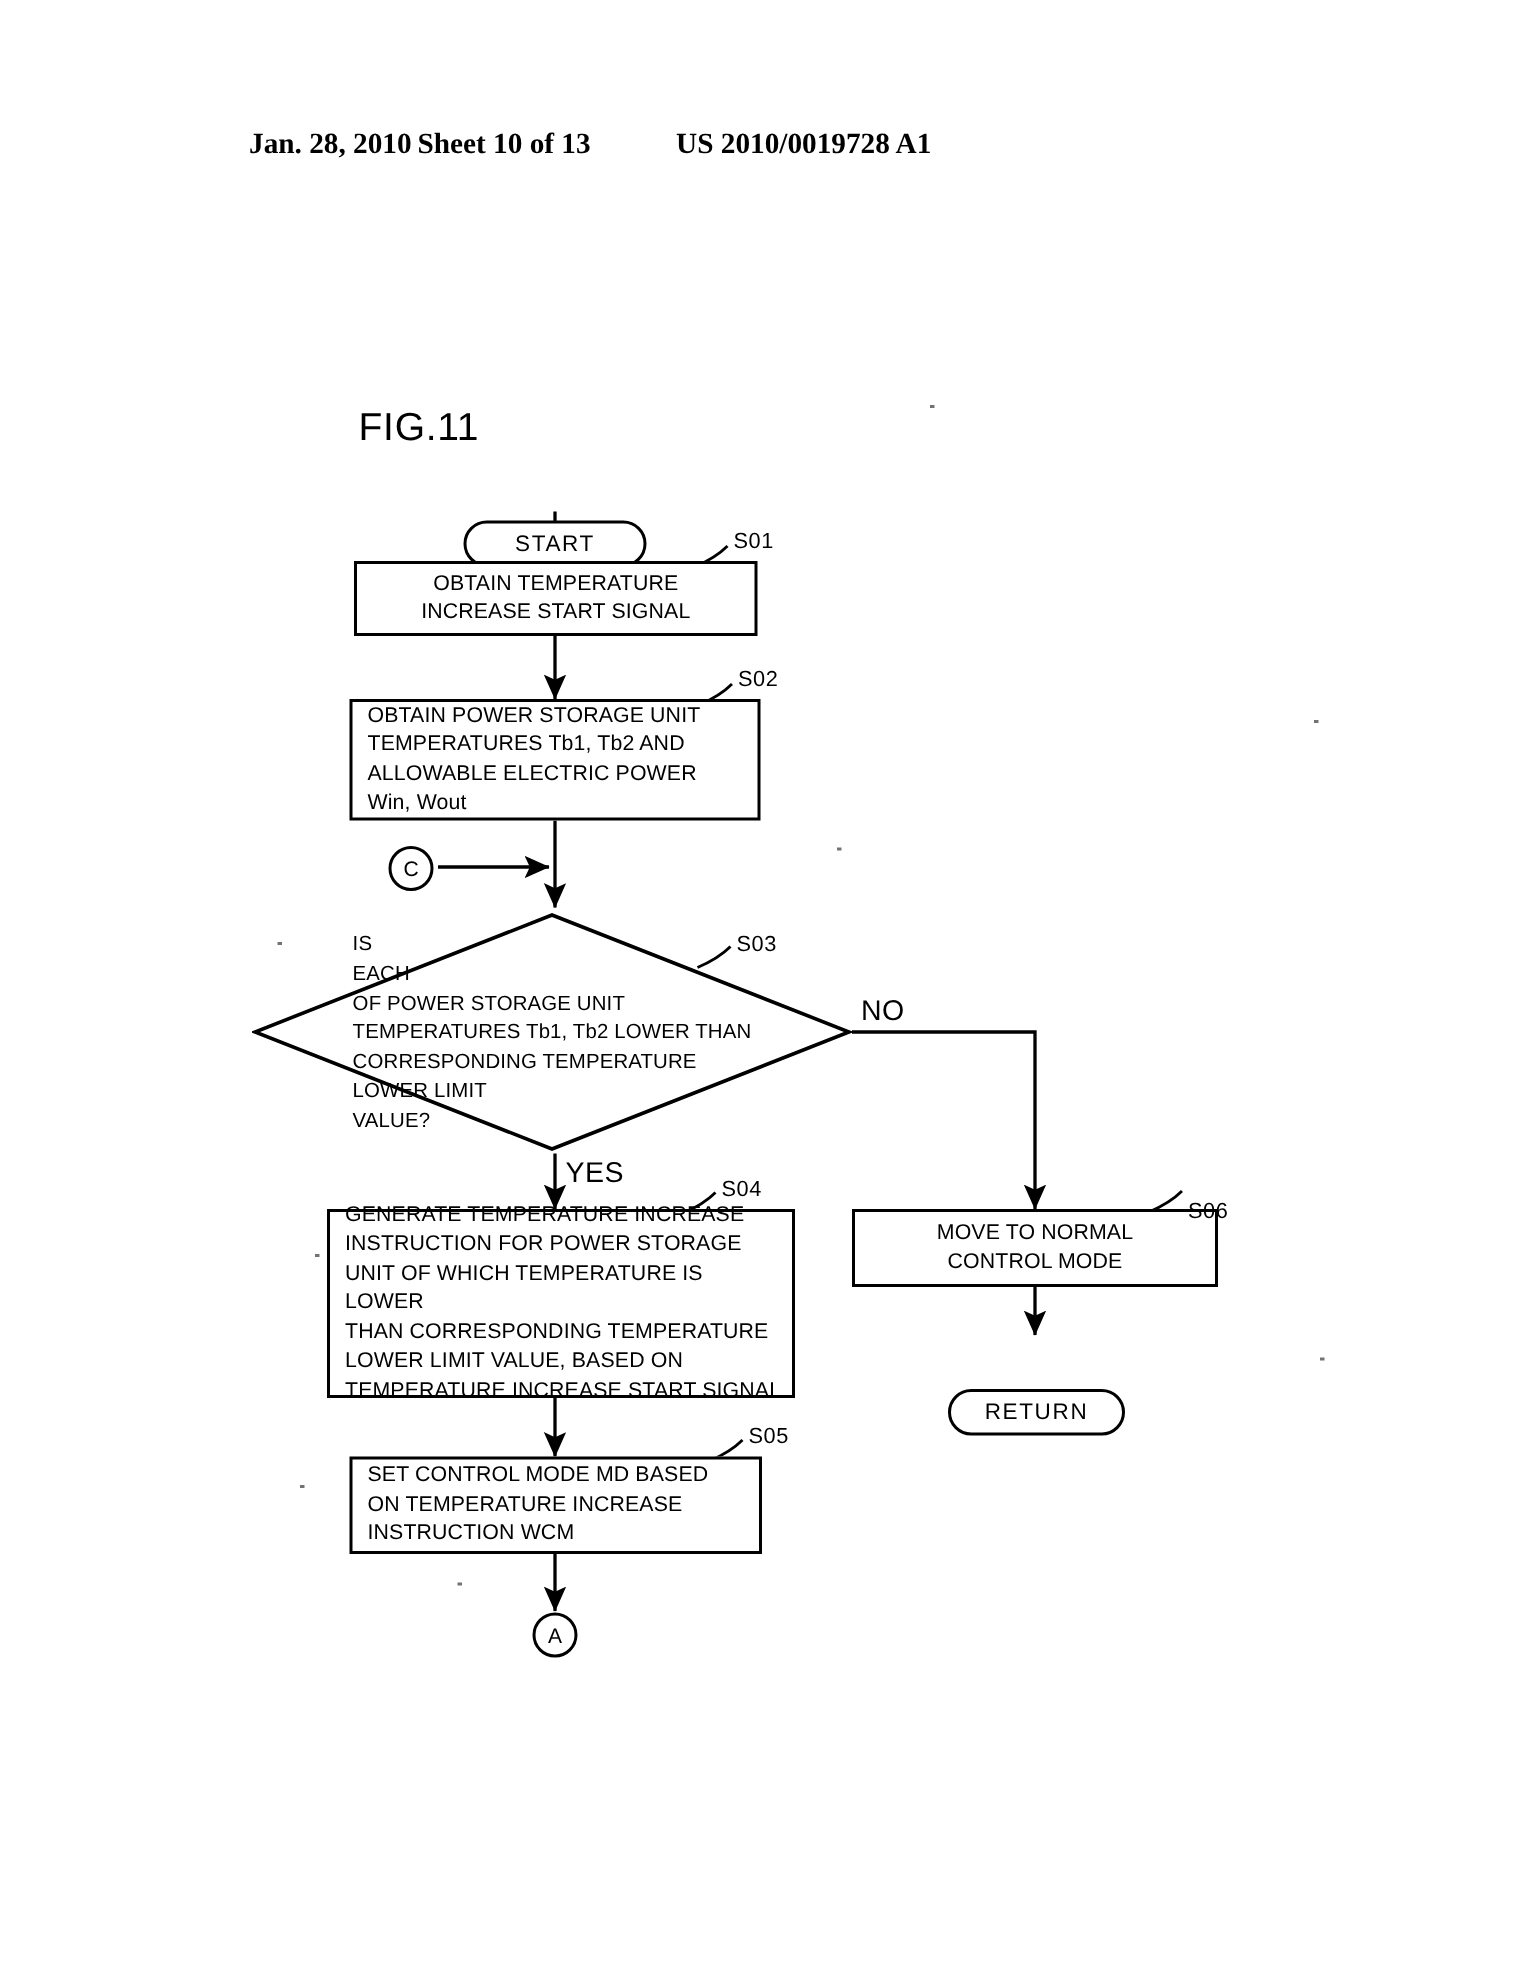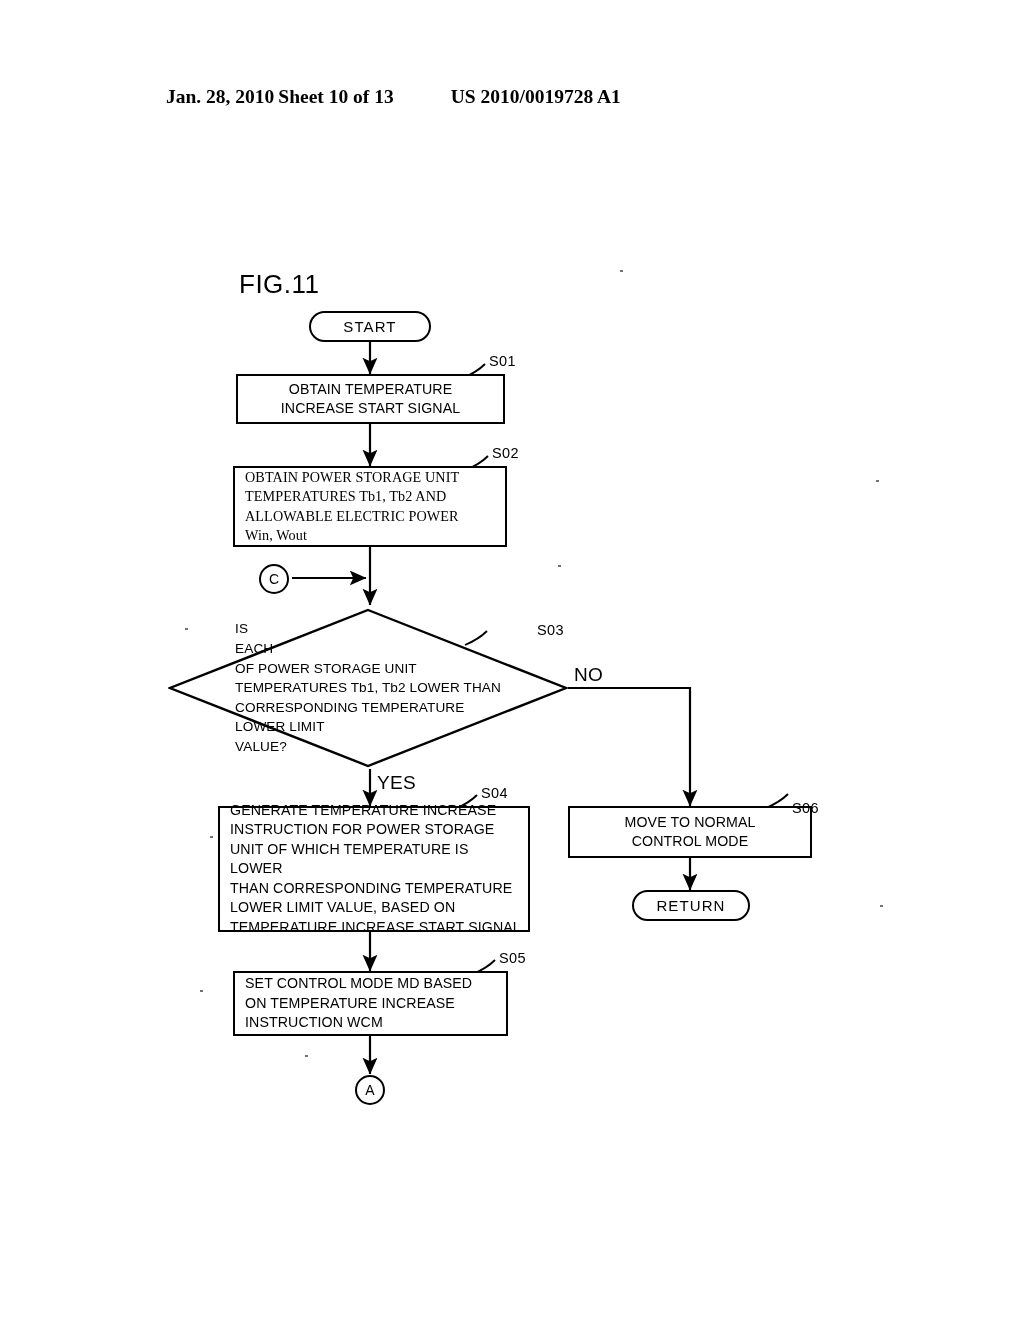--- a/index.html
+++ b/index.html
@@ -74,20 +74,21 @@
 
   
   .terminal {
     border-radius: 30px;
     display: flex;
     align-items: center;
     justify-content: center;
     text-align: center;
     font-size: 15px;
     letter-spacing: 1.1px;
+    margin-top: 36px;
   }
 
   
   .connector {
     position: absolute;
     border: 2px solid #000;
     border-radius: 50%;
     background: #fff;
     display: flex;
     align-items: center;
@@ -204,21 +205,21 @@
 <div class="node terminal" style="left:309px; top:311px; width:122px; height:31px;">
   <span class="txt">START</span>
 </div>
 
 <div class="node process center" style="left:236px; top:374px; width:269px; height:50px;">
   <span class="txt">OBTAIN TEMPERATURE
 INCREASE START SIGNAL</span>
 </div>
 <div class="step-ref" style="left:489px; top:353px;">S01</div>
 
-<div class="node process left" style="left:233px; top:466px; width:274px; height:81px; padding-left:4px;font-family:Liberation Serif, serif;">
+<div class="node process left" style="left:233px; top:466px; width:274px; height:81px; padding-left:4px;">
   <span class="txt">OBTAIN POWER STORAGE UNIT
 TEMPERATURES Tb1, Tb2 AND
 ALLOWABLE ELECTRIC POWER
 Win, Wout</span>
 </div>
 <div class="step-ref" style="left:492px; top:445px;">S02</div>
 
 <div class="connector" style="left:259px; top:564px; width:30px; height:30px;">
   <span>C</span>
 </div>
@@ -228,21 +229,21 @@
     <polygon points="200,2 398,80 200,158 2,80" fill="#fff" stroke="#000" stroke-width="2.4"></polygon>
   </svg>
   <div class="diamond-text">IS
 EACH
 OF POWER STORAGE UNIT
 TEMPERATURES Tb1, Tb2 LOWER THAN
 CORRESPONDING TEMPERATURE
 LOWER LIMIT
 VALUE?</div>
 </div>
-<div class="step-ref" style="left:491px; top:622px;margin-left:46px;">S03</div>
+<div class="step-ref" style="left:491px; top:622px;">S03</div>
 <div class="branch-label" style="left:574px; top:664px;">NO</div>
 <div class="branch-label" style="left:377px; top:772px;">YES</div>
 
 <div class="node process left" style="left:218px; top:806px; width:312px; height:126px; padding-left:4px;">
   <span class="txt">GENERATE TEMPERATURE INCREASE
 INSTRUCTION FOR POWER STORAGE
 UNIT OF WHICH TEMPERATURE IS LOWER
 THAN CORRESPONDING TEMPERATURE
 LOWER LIMIT VALUE, BASED ON
 TEMPERATURE INCREASE START SIGNAL</span>

